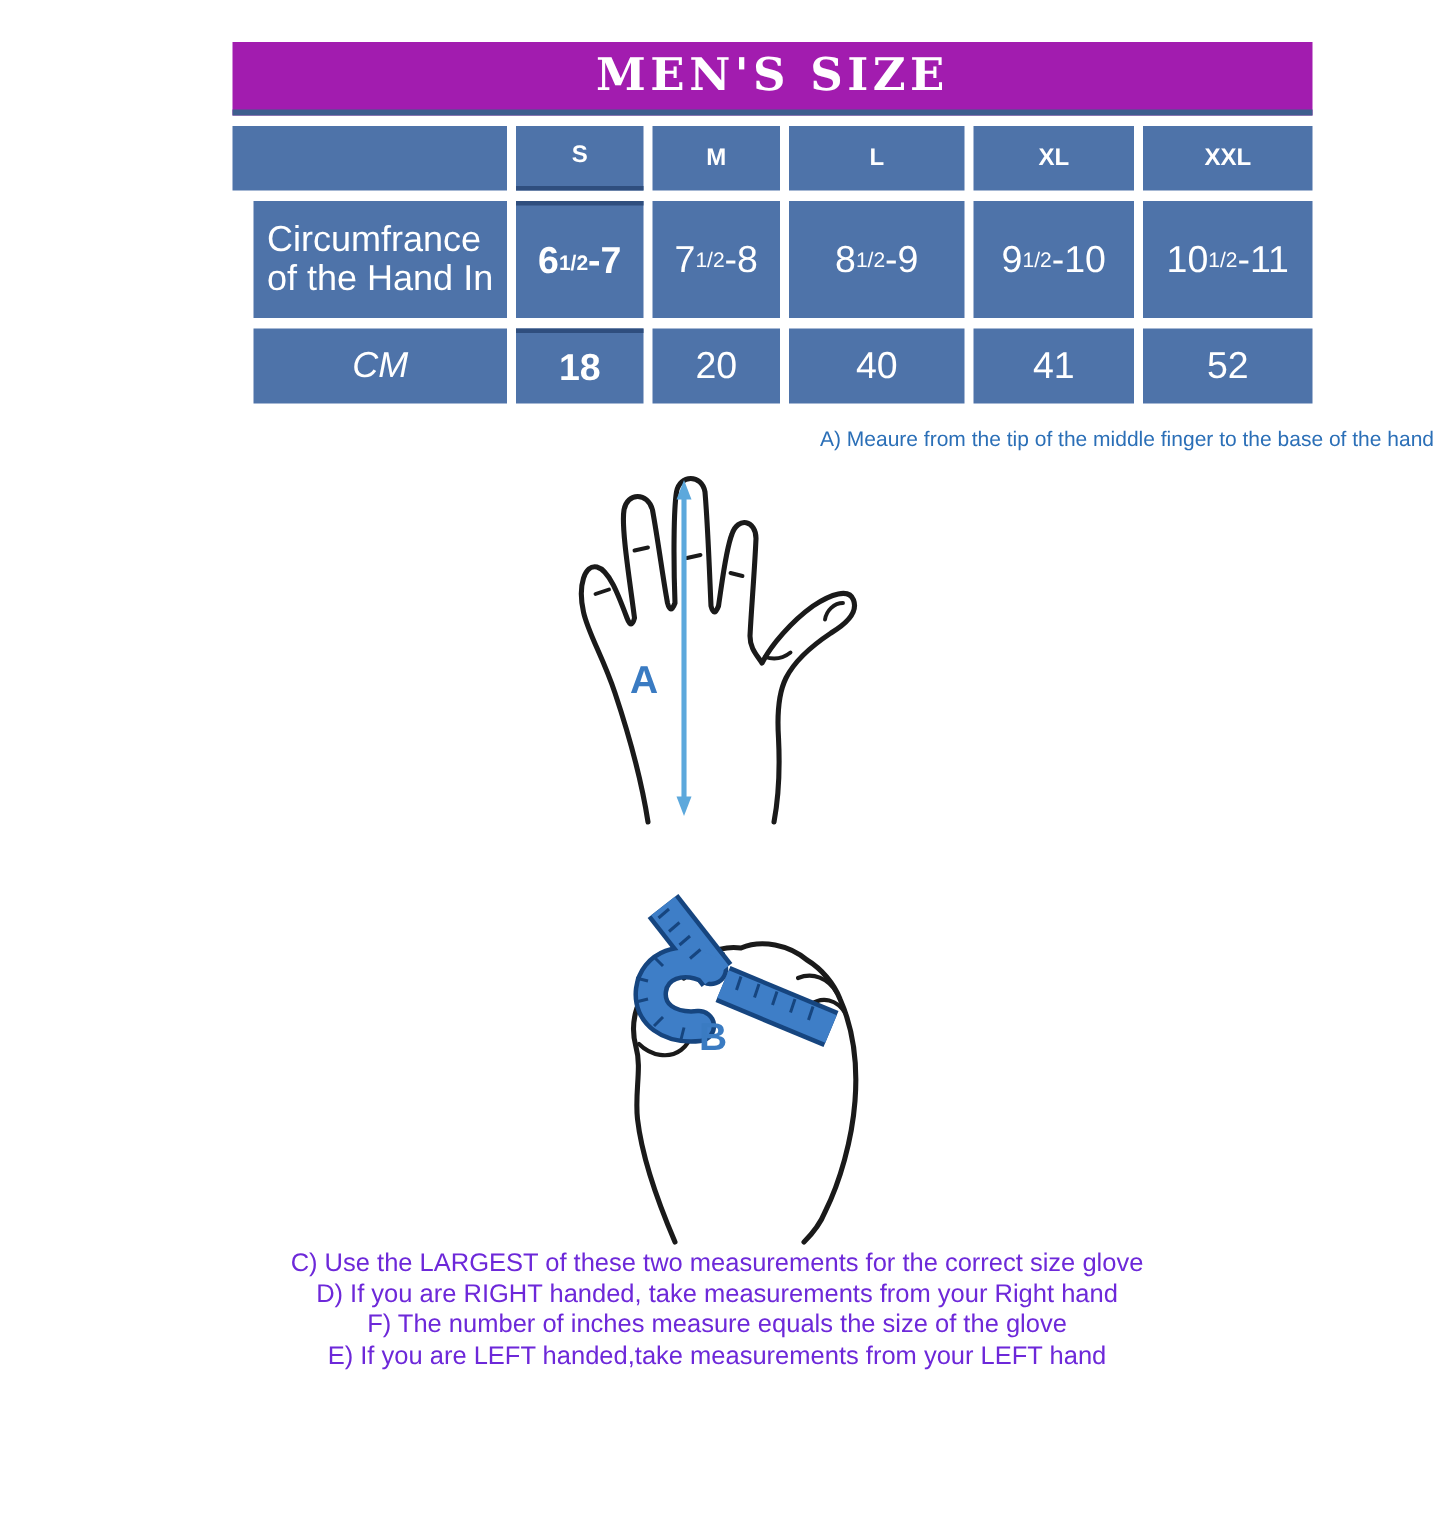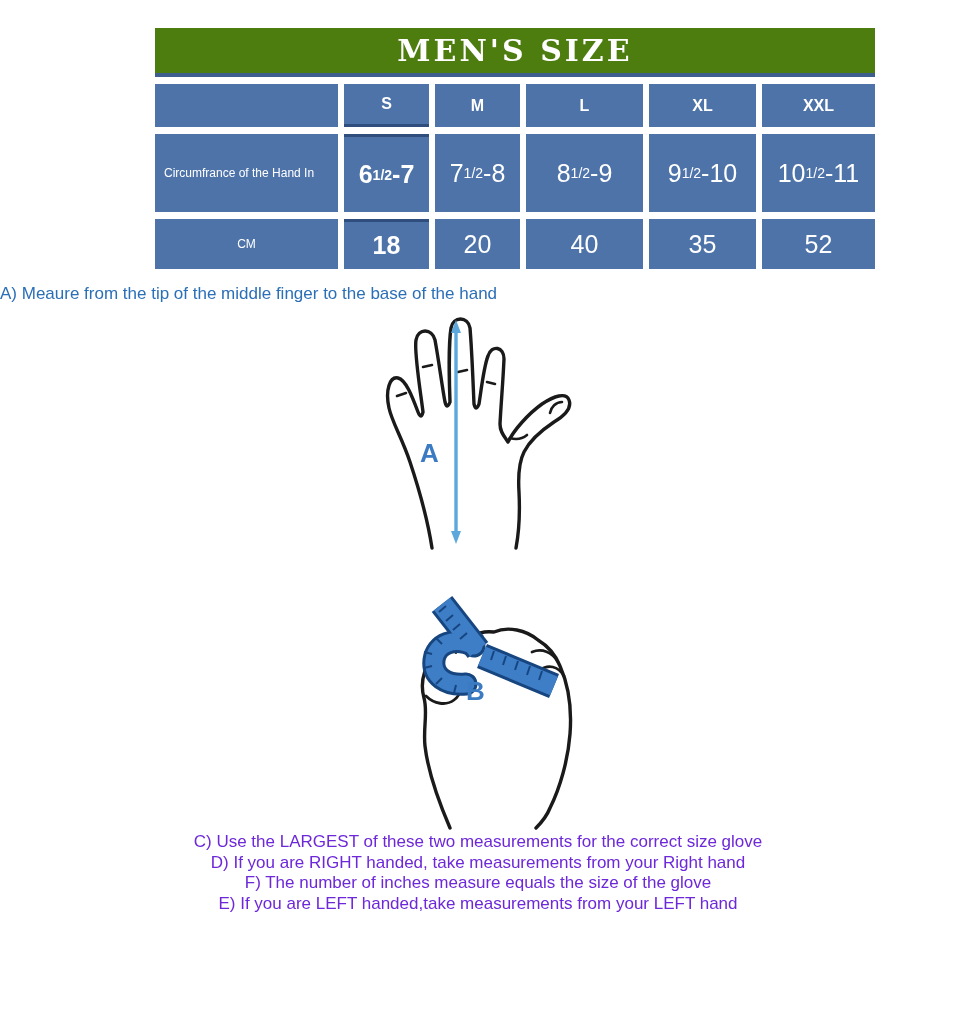--- a/index.html
+++ b/index.html
@@ -1,39 +1,39 @@
 <!DOCTYPE html>
 <html><head>
 <meta charset="utf-8">
 <style>
   html,body{margin:0;padding:0;background:#ffffff;}
   .sheet{position:relative;width:956px;height:1024px;background:#ffffff;overflow:hidden;
          font-family:"Liberation Sans", sans-serif;}
 
   
   .size-table{position:absolute;left:155px;top:28px;width:720px;}
-  .title-bar{height:49px;background:#4d7c0f;border-bottom:4px solid #3E5E8E;box-sizing:border-box;
+  .title-bar{height:49px;background:#a21caf;border-bottom:4px solid #3E5E8E;box-sizing:border-box;
              display:flex;align-items:center;justify-content:center;
              color:#ffffff;font-family:"DejaVu Serif", serif;font-weight:bold;
              font-size:30px;letter-spacing:3px;}
   .grid{display:grid;grid-template-columns:183px 85px 85px 117px 107px 113px;
         grid-template-rows:43px 78px 50px;gap:7px 6px;margin-top:7px;}
   .cell{background:#4E73A9;color:#ffffff;display:flex;align-items:center;justify-content:center;
         box-sizing:border-box;}
   .cell.head{font-size:16px;font-weight:bold;}
   .cell.head.s-col{border-bottom:3px solid #2F4E7E;}
   .cell.val{font-size:25px;}
   .cell.val.s-col{font-weight:bold;border-top:3px solid #2F4E7E;}
-  .cell.rowlabel{justify-content:flex-start;text-align:left;padding-left:9px;font-size:12px;line-height:26px;}
-  .cell.rowlabel.cm{justify-content:center;padding-left:0;}
+  .cell.rowlabel{justify-content:flex-start;text-align:left;padding-left:9px;font-size:24px;line-height:26px;margin-left:14px;}
+  .cell.rowlabel.cm{justify-content:center;padding-left:0;font-style:italic;}
   .frac{font-size:0.56em;vertical-align:1px;letter-spacing:0;}
 
   
-  .caption{position:absolute;left:0;width:100%;text-align:left;margin:0;
-           color:#2B6FB7;font-size:17px;}
+  .caption{position:absolute;left:0;width:100%;text-align:right;margin:0;
+           color:#2B6FB7;font-size:14px;}
   #cap-a{top:284px;}
   #cap-b{top:558px;}
   .caption-block{position:absolute;left:0;top:832px;width:100%;text-align:center;
                  color:#6d28d9;font-size:17px;line-height:20.5px;}
   .caption-block p{margin:0;}
 
   
   .hand-svg{position:absolute;left:356px;top:310px;}
   .fist-svg{position:absolute;left:382px;top:588px;}
   .diagram-label{font-family:"Liberation Sans", sans-serif;font-weight:bold;font-size:26px;fill:#3A7BC2;}
@@ -78,21 +78,21 @@
       <div class="cell val">
           <span>10</span>
           <span class="frac">1/2</span>
           <span>-11</span>
         </div>
 
       <div class="cell rowlabel cm">CM</div>
       <div class="cell val s-col">18</div>
       <div class="cell val">20</div>
       <div class="cell val">40</div>
-      <div class="cell val">35</div>
+      <div class="cell val">41</div>
       <div class="cell val">52</div>
     </div>
   </section>
 
   <p class="caption" id="cap-a">A) Meaure from the tip of the middle finger to the base of the hand</p>
 
   <svg class="hand-svg" width="246" height="240" viewBox="0 0 246 240">
     <g fill="#ffffff" stroke="#1a1a1a" stroke-width="3.4" stroke-linecap="round" stroke-linejoin="round">
       <path d="M76,238
         C72,212 64,182 54,152

